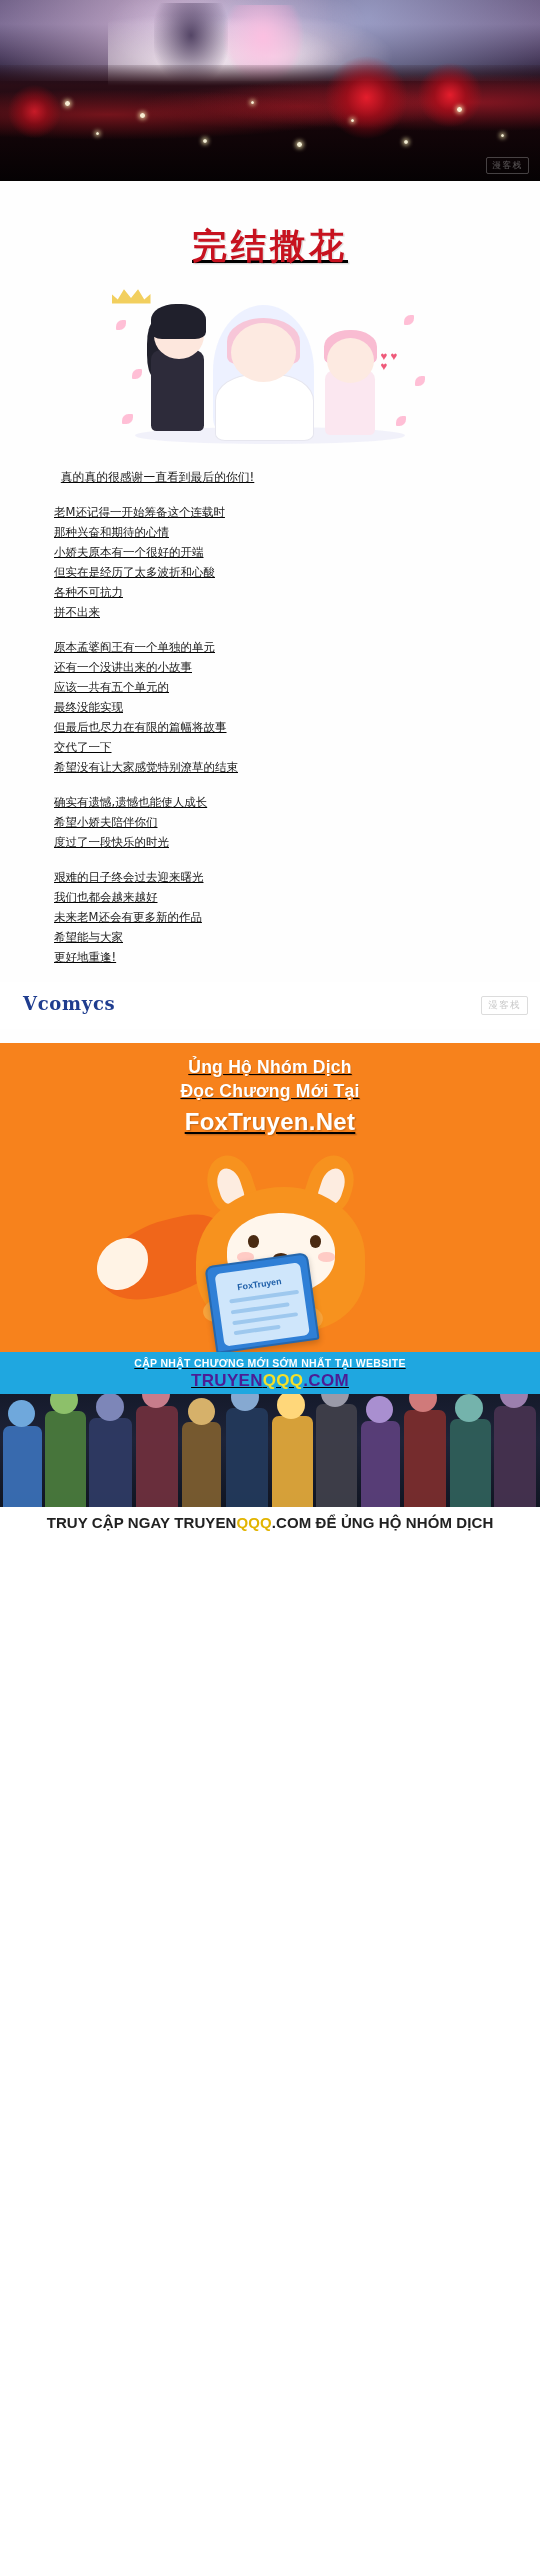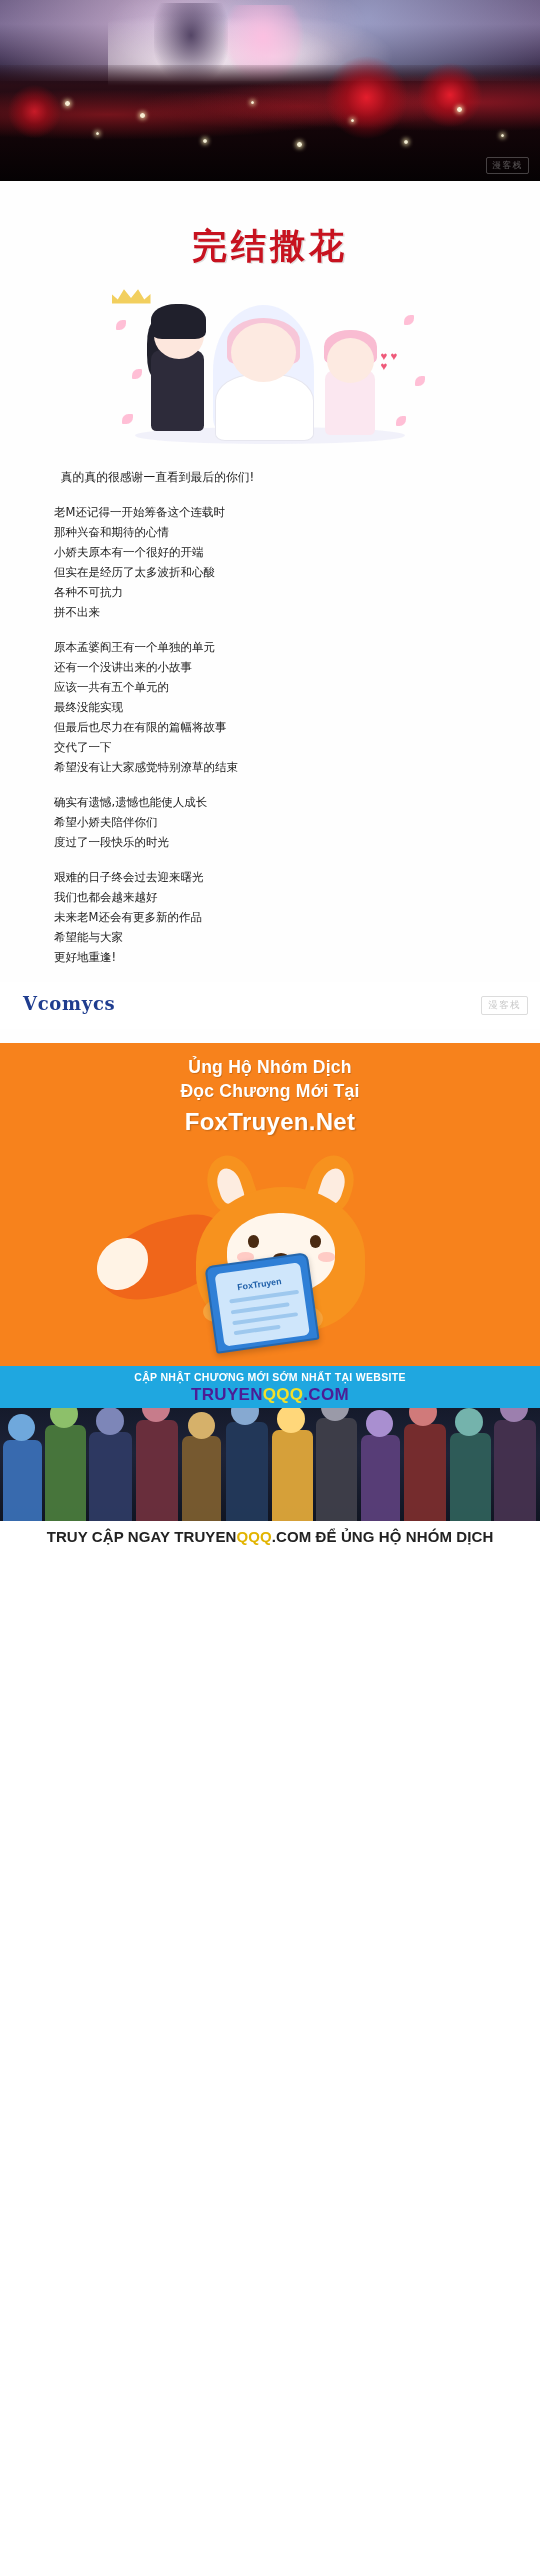--- a/index.html
+++ b/index.html
@@ -6,20 +6,21 @@
   body{
     width:540px;
     background:#ffffff;
     font-family:"Liberation Sans", sans-serif;
     -webkit-font-smoothing:antialiased;
   }
   .page{
     width:540px;
     position:relative;
     overflow:hidden;
+    text-decoration:underline;
   }
 
   
   .panel-art{
     width:540px;
     height:181px;
     position:relative;
     overflow:hidden;
     background:linear-gradient(180deg,#2a2340 0%,#3a2b48 18%,#1a1020 45%,#0a0508 75%,#050305 100%);
   }
@@ -149,21 +150,21 @@
   .credit-wm{
     position:absolute;right:12px;top:13.5px;
     color:#c9c9c9;border:0.7px solid #dcdcdc;border-radius:2px;
     padding:2px 6px;font-size:9.5px;letter-spacing:1.4px;
   }
 
   
   .promo{
     width:540px;
     background:#f7821c;
-    padding:12px 0 23px 0;
+    padding:12px 0 9px 0;
     position:relative;
     text-align:center;
   }
   .promo-l1,.promo-l2{
     color:#ffffff;
     font-weight:bold;
     font-size:17.6px;
     line-height:24px;
     letter-spacing:0.2px;
     text-shadow:0.7px 0.7px 0.7px rgba(0,0,0,.18);

